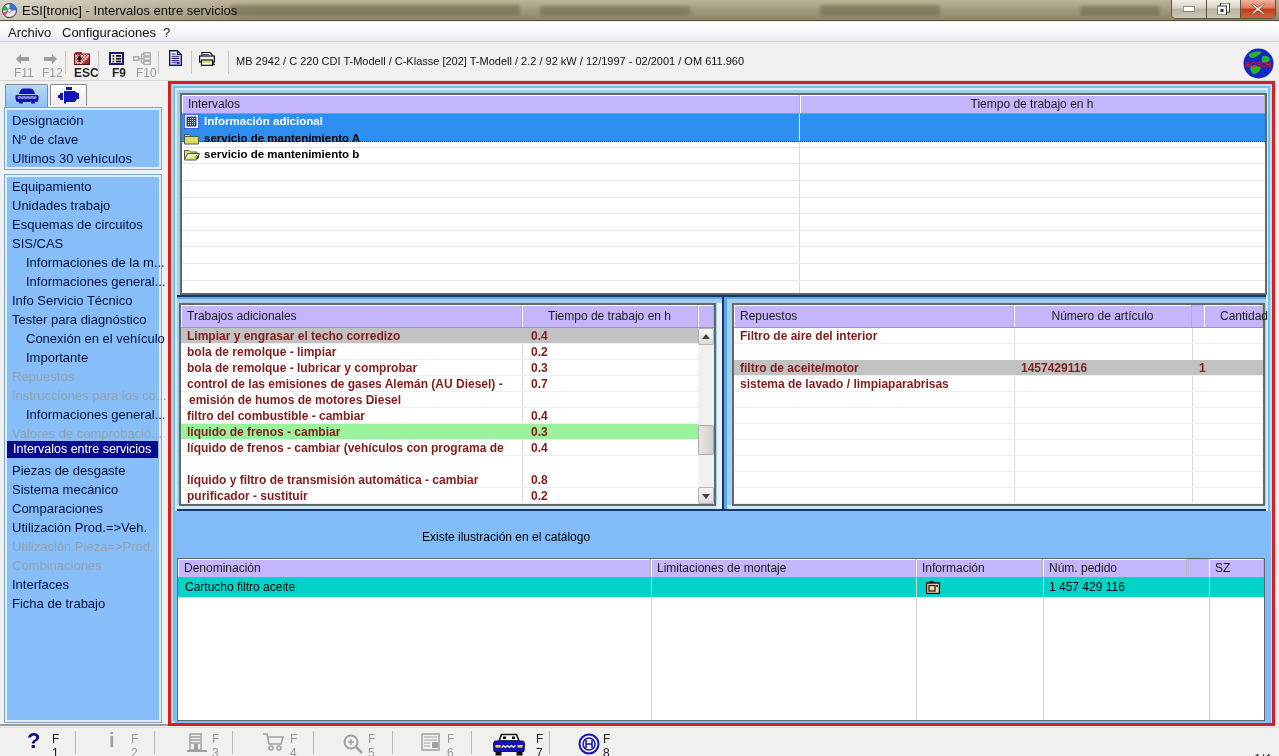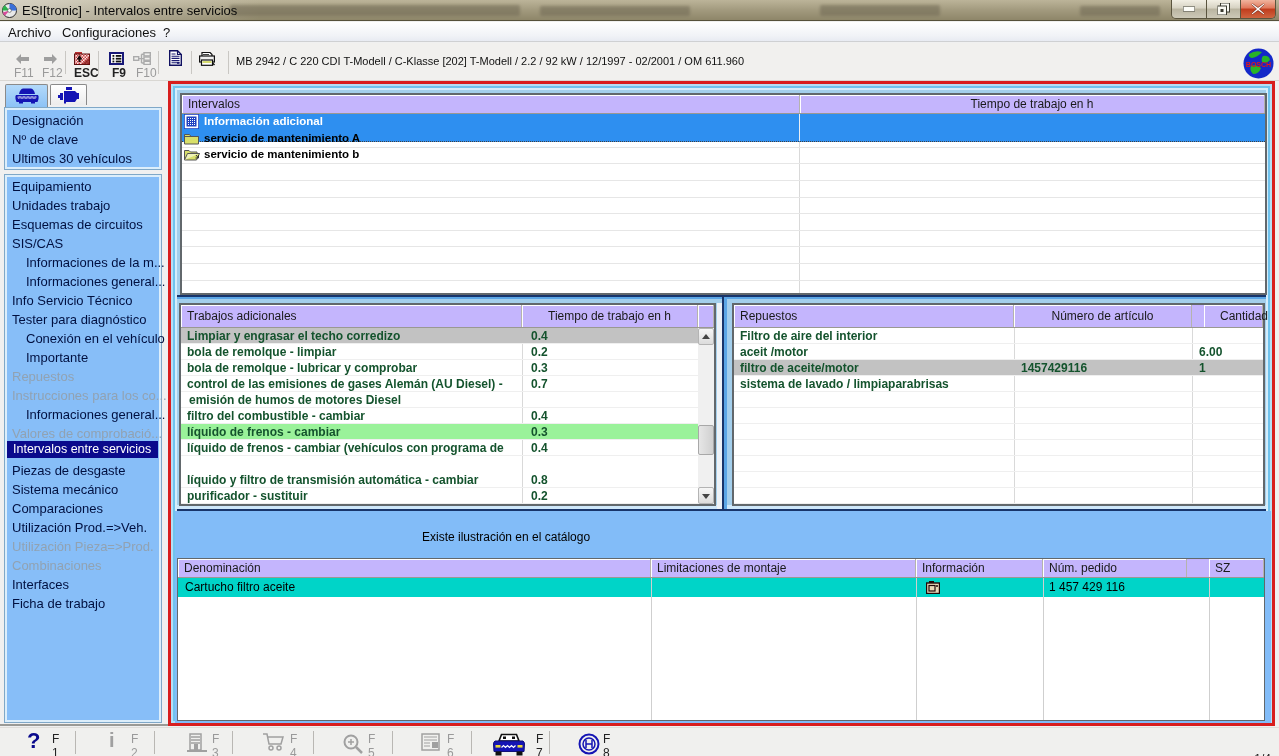--- a/index.html
+++ b/index.html
@@ -59,21 +59,21 @@
 #main .inframe { position:absolute; left:0; top:0; right:0; bottom:0;
   background:#a4cfec;
   box-shadow: inset 0 0 0 2px #b6dff6, inset 0 0 0 4px #70c3ee, inset 0 0 0 6px #d4edfb; }
 
 .tbl { position:absolute; background:#ffffff; border:2px solid #62686c; }
 .thead { position:absolute; left:0; top:0; right:0; height:19px; background:#c4b5fd;
   border-bottom:1px solid #9a9892; font-size:12px; color:#1a1a1a; }
 .thead .hcell { position:absolute; top:0; bottom:0; border-right:1px solid #b5b3ad;
   box-shadow:inset 1px 1px 0 #ffffff; padding:2px 0 0 6px; }
 .row { position:absolute; font-size:11.5px; font-weight:bold; color:#000; white-space:nowrap; }
-.mrow { position:absolute; left:0; width:100%; height:16px; font-size:12px; font-weight:bold; color:#14532d;
+.mrow { position:absolute; left:0; width:100%; height:16px; font-size:12px; font-weight:bold; color:#7f1d1d;
   white-space:nowrap; border-bottom:1px solid #efefef;padding-left:11px; }
 .mrow .c1 { position:absolute; left:6px; top:1px; }
 .mrow .c2 { position:absolute; left:350px; top:1px; }
 .vline { position:absolute; width:1px; background:#d9d9d9; }
 .hline { position:absolute; height:1px; background:#e6e6e6; }
 
 
 #sbar { position:absolute; background:#f0f0f0; }
 .sbtn { position:absolute; left:0; width:100%; height:17px; background:linear-gradient(#f6f6f6,#dcdcdc);
   border:1px solid #b4b4b4; border-radius:2px; }
@@ -368,24 +368,20 @@
     <div class="thead" style="height:23px;">
       <div class="hcell" style="left:0;width:280px;padding-top:4px;">Repuestos</div>
       <div class="hcell" style="left:280px;width:178px;text-align:center;padding-left:0;padding-top:4px;">Número de artículo</div>
       <div class="hcell" style="left:458px;right:0;text-align:center;padding-left:16px;padding-top:4px;margin-left:12px;">Cantidad</div>
     </div>
     <div class="vline" style="left:280px;top:23px;bottom:0;"></div>
     <div class="vline" style="left:458px;top:23px;bottom:0;"></div>
     <div class="mrow" style="top:23px;">
         <span class="c1">Filtro de aire del interior</span>
       </div>
-    <div class="mrow" style="top:39px;">
-        <span class="c1">aceit /motor</span>
-        <span style="position:absolute;left:465px;top:1px;">6.00</span>
-      </div>
     <div class="mrow" style="top:55px;background:#c2c2c2;">
         <span class="c1">filtro de aceite/motor</span>
         <span style="position:absolute;left:287px;top:1px;">1457429116</span>
         <span style="position:absolute;left:465px;top:1px;">1</span>
       </div>
     <div class="mrow" style="top:71px;">
         <span class="c1">sistema de lavado / limpiaparabrisas</span>
       </div>
     <div class="mrow" style="top:87px;"></div>
     <div class="mrow" style="top:103px;"></div>

